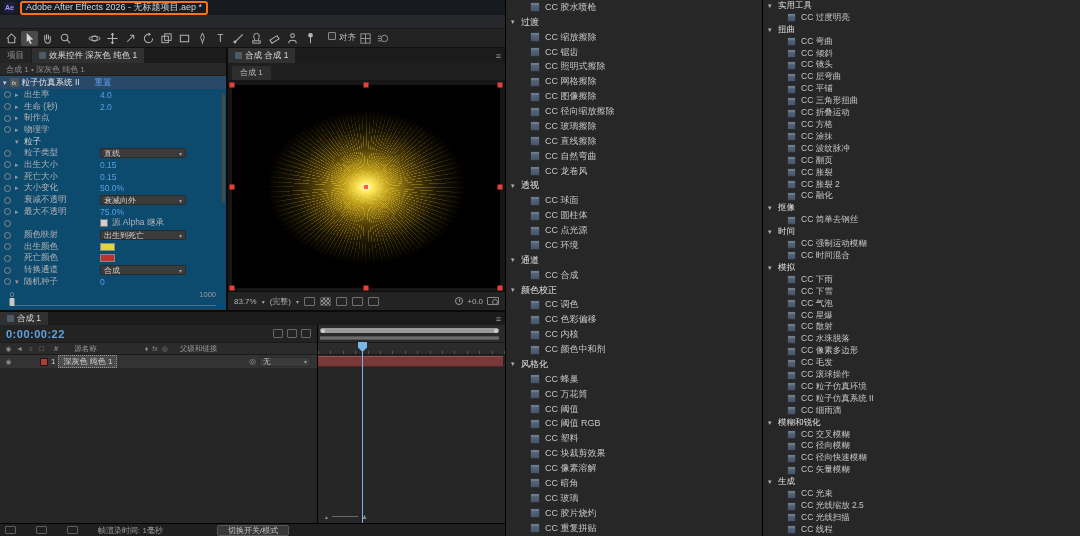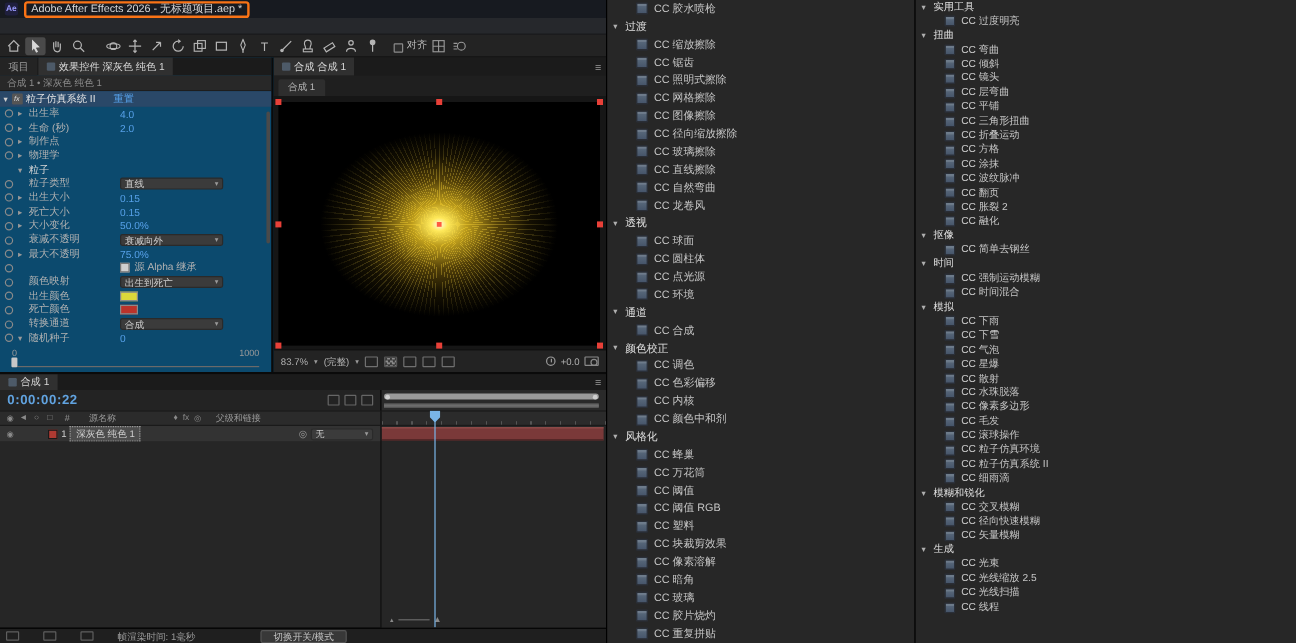--- a/index.html
+++ b/index.html
@@ -17,21 +17,21 @@
   
   .menubar{height:14px;background:#26282c;display:flex;align-items:center;padding-left:4px;flex:none;border-bottom:1px solid #18181a;}
   .mi{font-size:9px;color:#c4c4c4;padding:0 5px;white-space:nowrap;}
 
   
   .toolbar{height:19px;background:#232323;display:flex;align-items:center;padding-left:3px;gap:1px;flex:none;border-bottom:1px solid #101010;}
   .tool{width:17px;height:15px;display:flex;align-items:center;justify-content:center;border-radius:2px;flex:none;}
   .tool.active{background:#4a4a4a;}
   .tool svg{display:block;}
   .tb-gap{width:10px;}
-  .snapwrap{display:flex;align-items:flex-end;gap:3px;margin-left:8px;}
+  .snapwrap{display:flex;align-items:flex-start;gap:3px;margin-left:8px;}
   .snapbox{width:8px;height:8px;border:1px solid #8a8a8a;border-radius:1px;background:#2b2b2b;}
   .snaplbl{font-size:8.5px;color:#bdbdbd;}
 
   
   .main{height:262px;display:flex;flex:none;}
 
   
   .ecp{width:228px;border-right:2px solid #0a0a0a;display:flex;flex-direction:column;background:#0c4a6e;position:relative;}
   .tabs{height:15px;background:#1b1b1b;display:flex;align-items:stretch;flex:none;gap:1px;}
   .tab{padding:0 7px;font-size:8.5px;color:#9a9a9a;display:flex;align-items:center;gap:3px;background:#242424;white-space:nowrap;overflow:hidden;}
@@ -835,20 +835,25 @@
           <span class="fxlbl">CC 波纹脉冲</span>
         </div>
         <div class="fxrow t-item">
 
           <span class="fxi"></span>
           <span class="fxlbl">CC 翻页</span>
         </div>
         <div class="fxrow t-item">
 
           <span class="fxi"></span>
+          <span class="fxlbl">CC 胀裂</span>
+        </div>
+        <div class="fxrow t-item">
+
+          <span class="fxi"></span>
           <span class="fxlbl">CC 胀裂 2</span>
         </div>
         <div class="fxrow t-item">
 
           <span class="fxi"></span>
           <span class="fxlbl">CC 融化</span>
         </div>
         <div class="fxrow t-cat">
           <span class="fxtw">▾</span>
 
@@ -941,20 +946,25 @@
         </div>
         <div class="fxrow t-cat">
           <span class="fxtw">▾</span>
 
           <span class="fxlbl">模糊和锐化</span>
         </div>
         <div class="fxrow t-item">
 
           <span class="fxi"></span>
           <span class="fxlbl">CC 交叉模糊</span>
+        </div>
+        <div class="fxrow t-item">
+
+          <span class="fxi"></span>
+          <span class="fxlbl">CC 径向模糊</span>
         </div>
         <div class="fxrow t-item">
 
           <span class="fxi"></span>
           <span class="fxlbl">CC 径向快速模糊</span>
         </div>
         <div class="fxrow t-item">
 
           <span class="fxi"></span>
           <span class="fxlbl">CC 矢量模糊</span>

